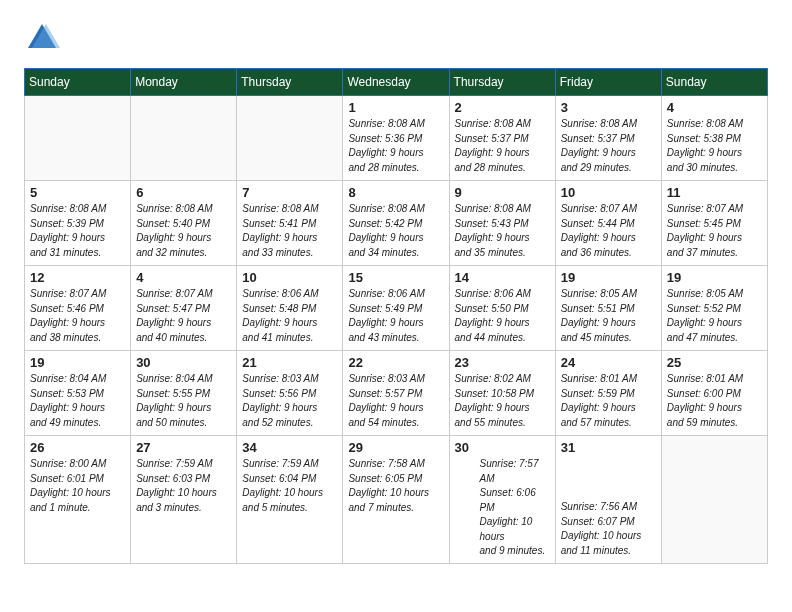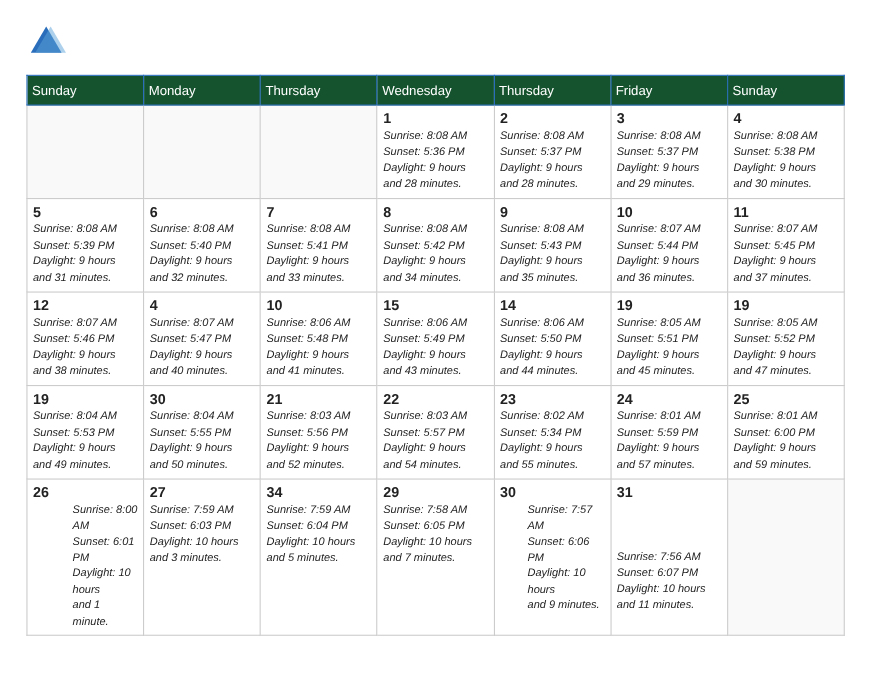--- a/index.html
+++ b/index.html
@@ -287,21 +287,21 @@
           <td>
             <div class="day-num">22</div>
             <div class="day-info" style="white-space: pre-line;">Sunrise: 8:03 AM
 Sunset: 5:57 PM
 Daylight: 9 hours
 and 54 minutes.</div>
           </td>
           <td>
             <div class="day-num">23</div>
             <div class="day-info" style="white-space: pre-line;">Sunrise: 8:02 AM
-Sunset: 5:34 PM
+Sunset: 10:58 PM
 Daylight: 9 hours
 and 55 minutes.</div>
           </td>
           <td>
             <div class="day-num">24</div>
             <div class="day-info" style="white-space: pre-line;">Sunrise: 8:01 AM
 Sunset: 5:59 PM
 Daylight: 9 hours
 and 57 minutes.</div>
           </td>
@@ -309,21 +309,21 @@
             <div class="day-num">25</div>
             <div class="day-info" style="white-space: pre-line;">Sunrise: 8:01 AM
 Sunset: 6:00 PM
 Daylight: 9 hours
 and 59 minutes.</div>
           </td>
         </tr>
         <tr>
           <td>
             <div class="day-num">26</div>
-            <div class="day-info" style="white-space: pre-line; margin-left: 36px;">Sunrise: 8:00 AM
+            <div class="day-info" style="white-space: pre-line;">Sunrise: 8:00 AM
 Sunset: 6:01 PM
 Daylight: 10 hours
 and 1 minute.</div>
           </td>
           <td>
             <div class="day-num">27</div>
             <div class="day-info" style="white-space: pre-line;">Sunrise: 7:59 AM
 Sunset: 6:03 PM
 Daylight: 10 hours
 and 3 minutes.</div>

